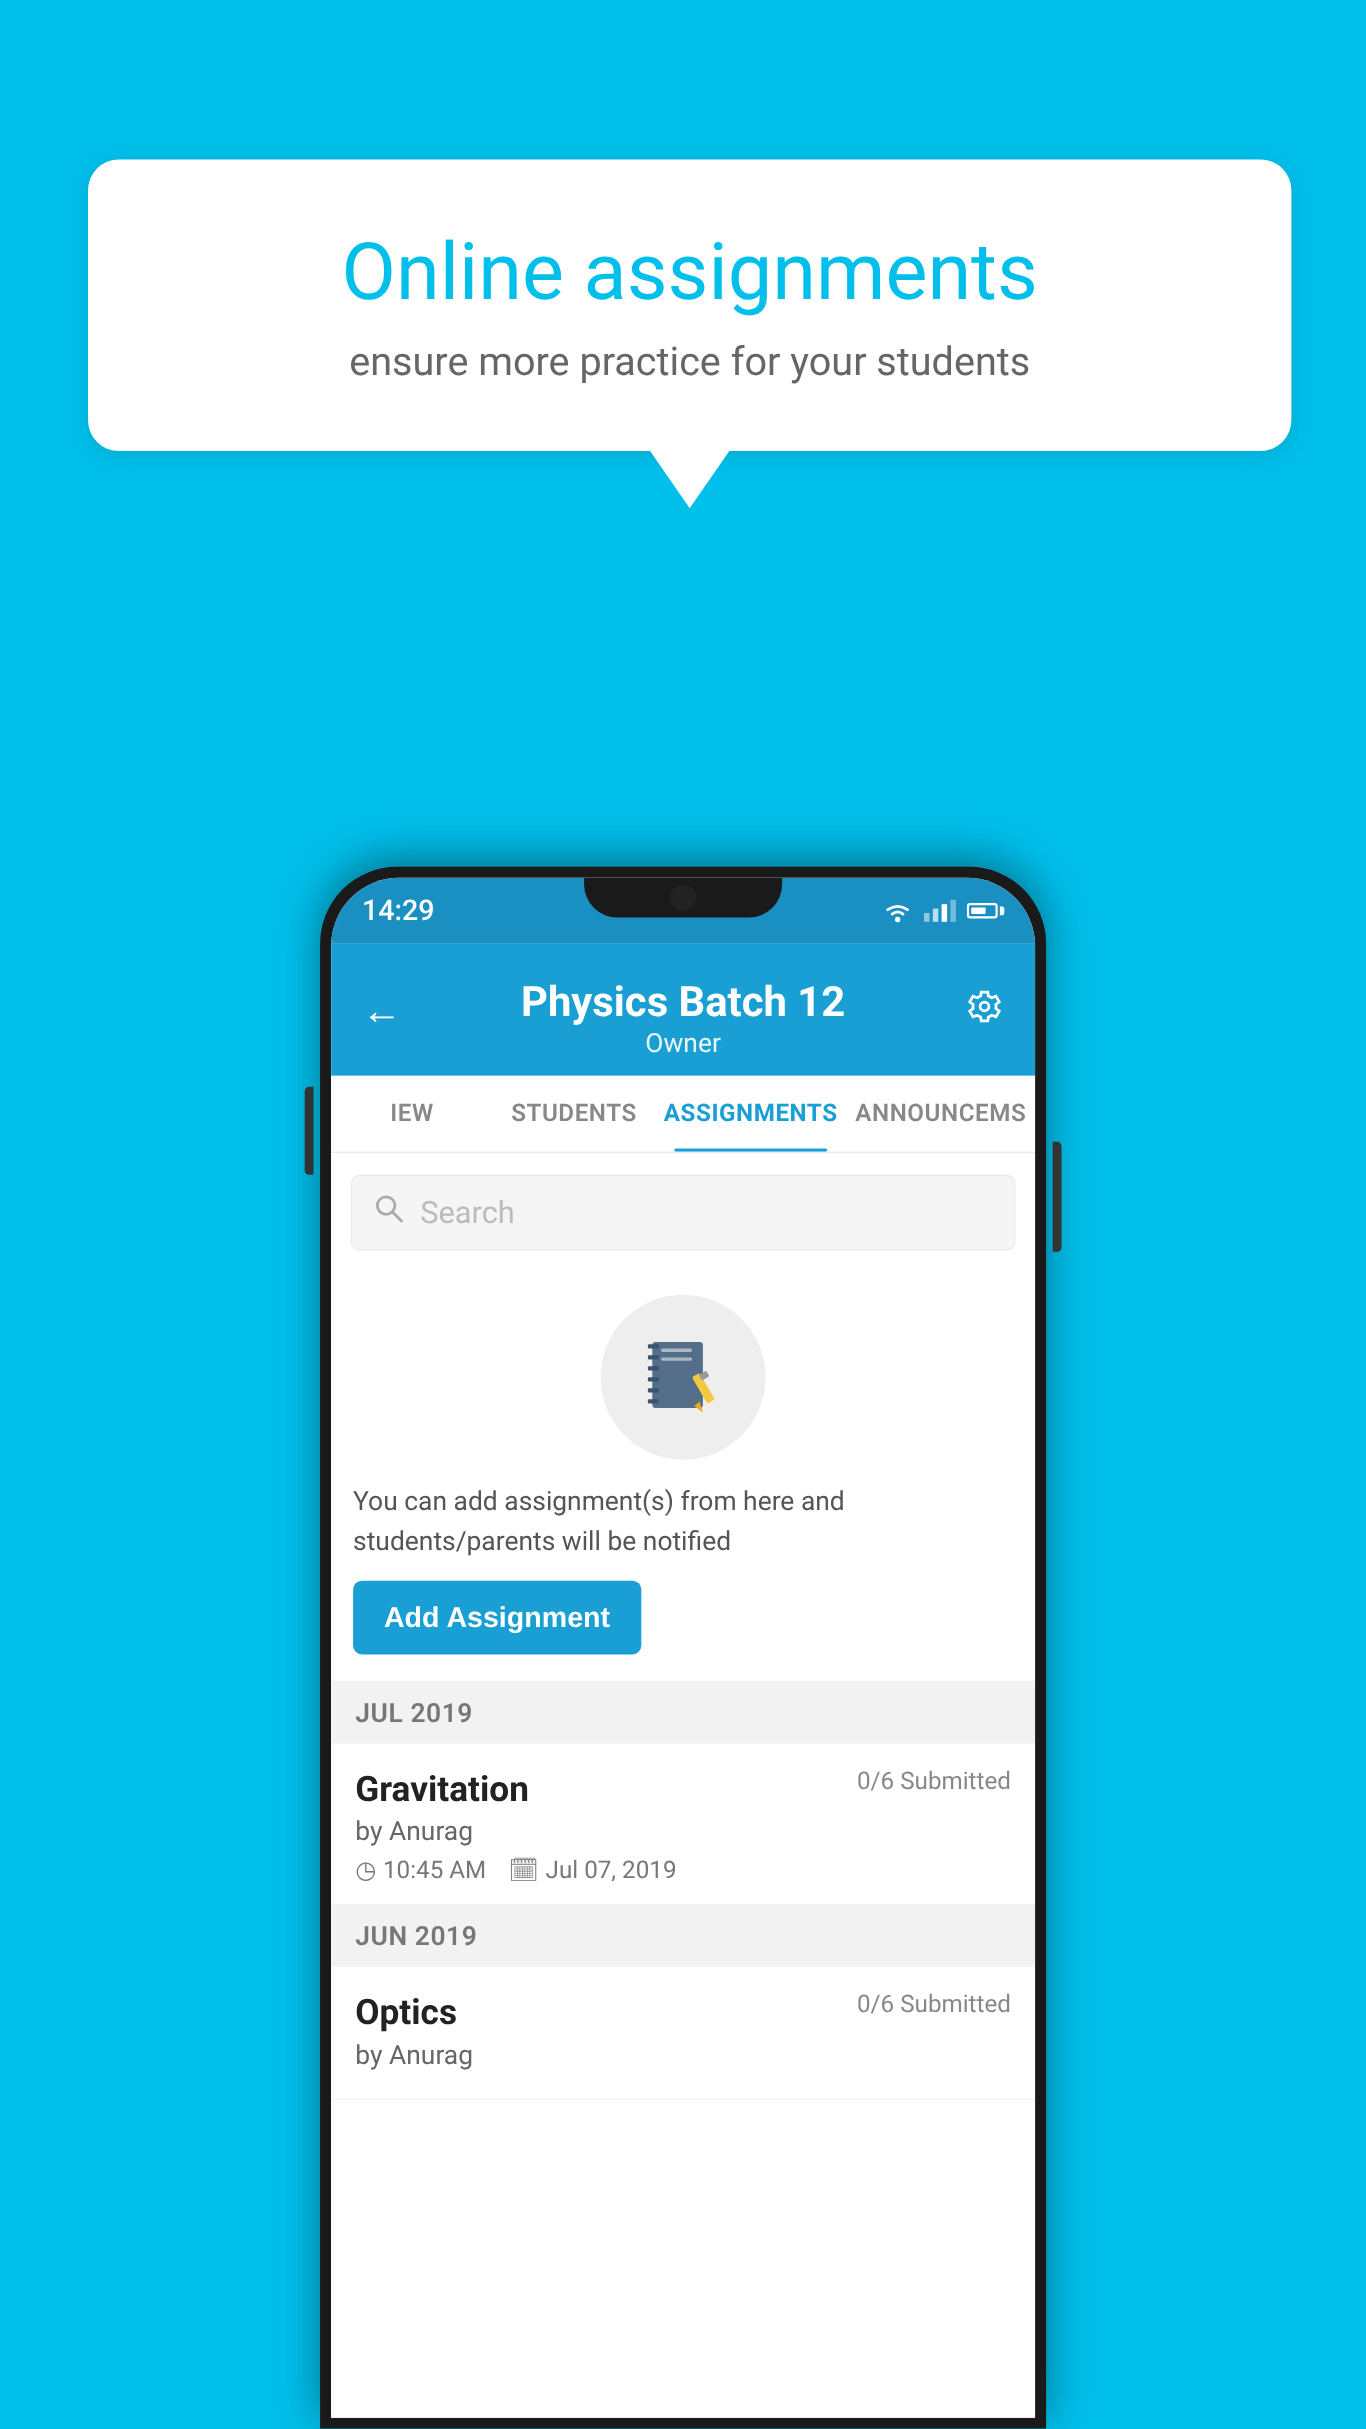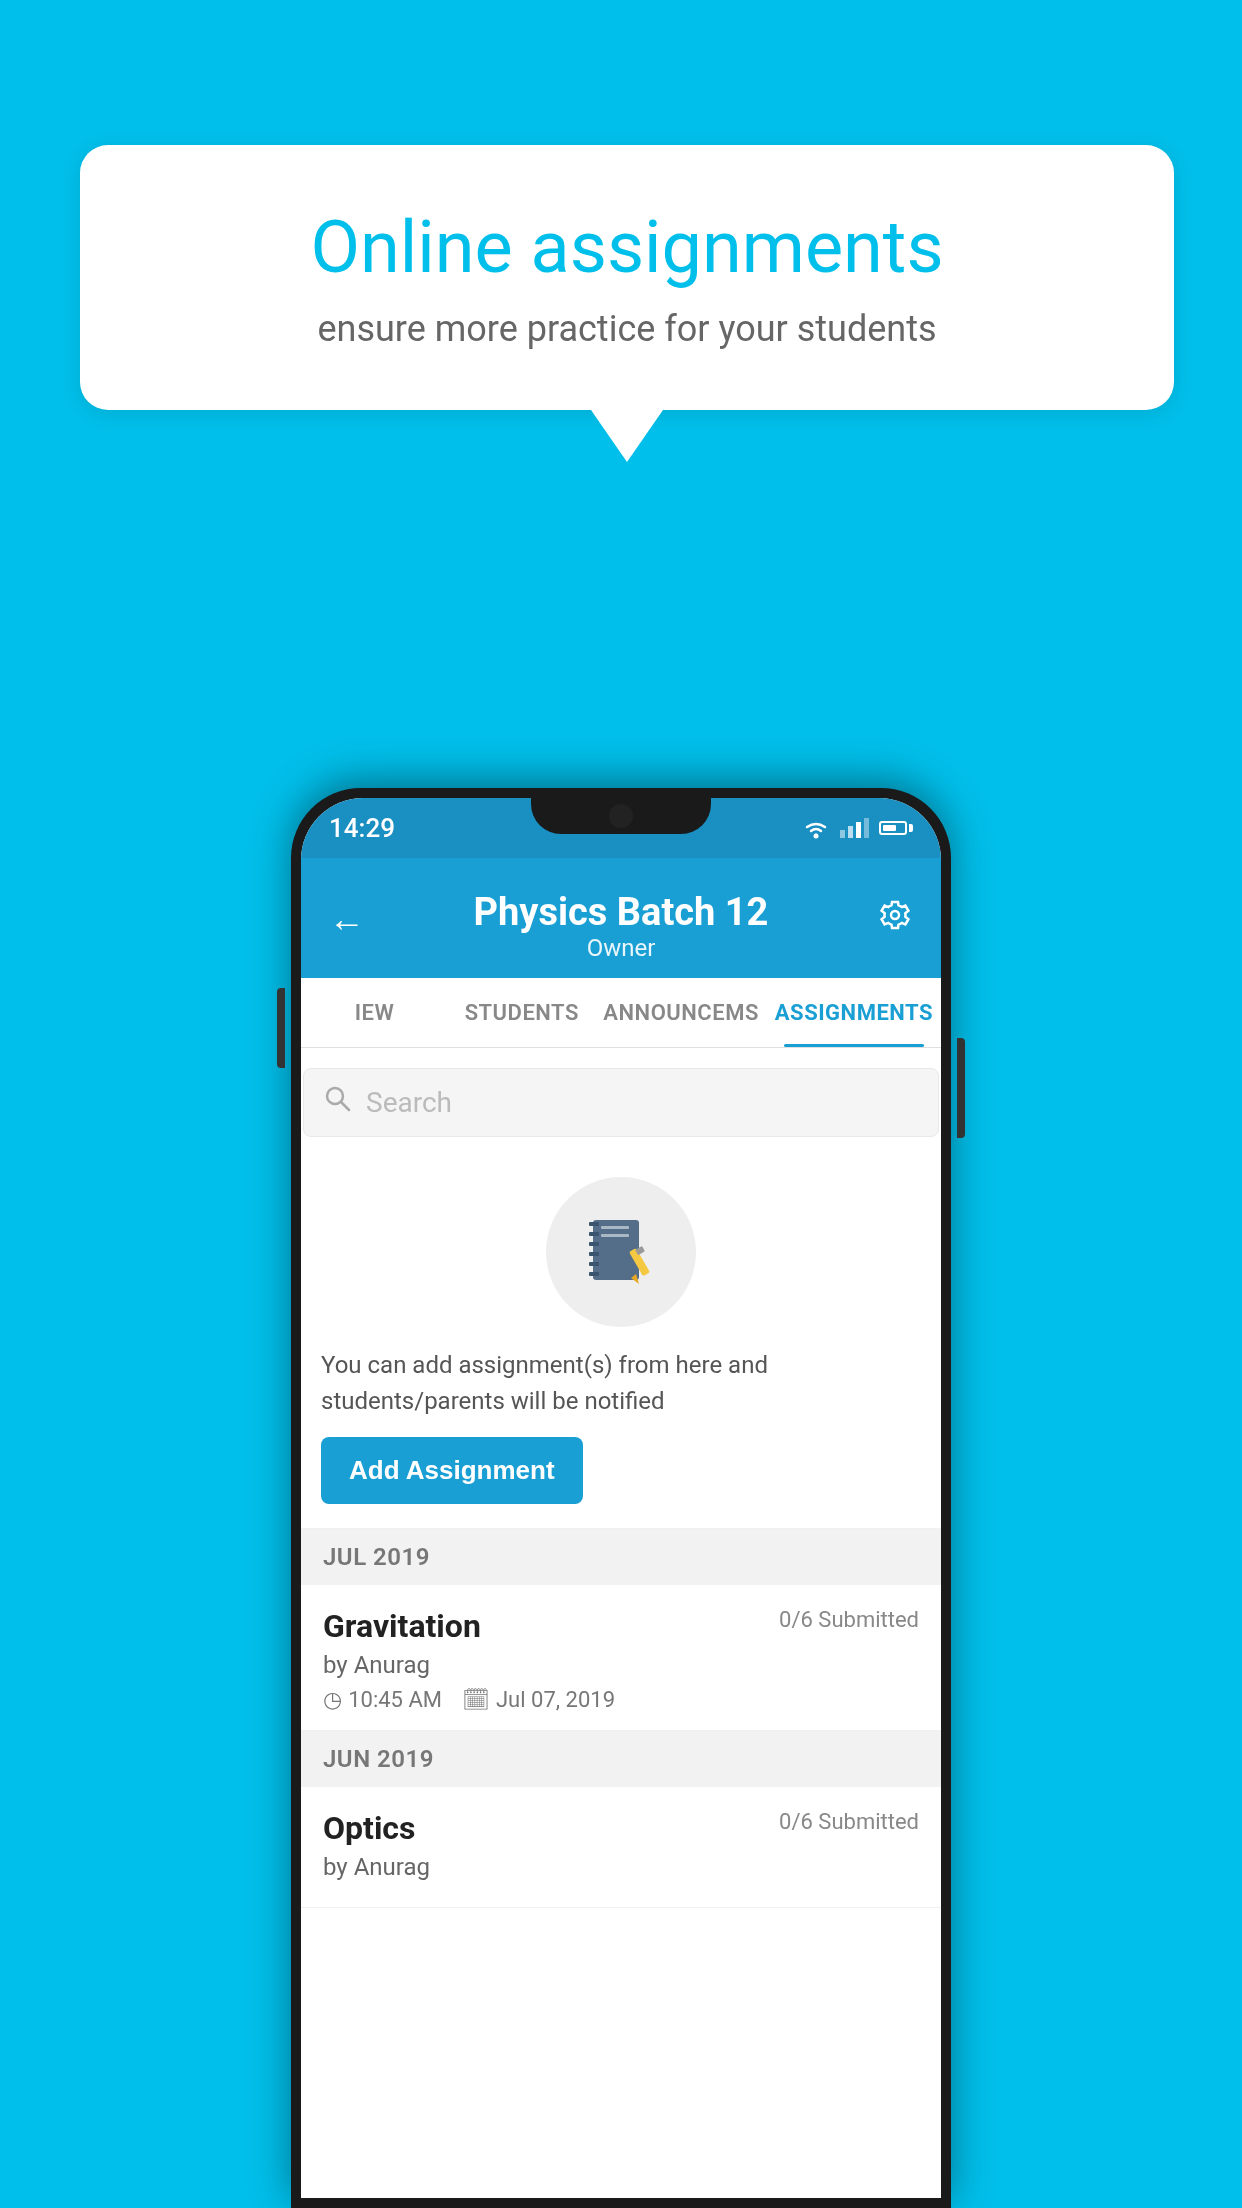--- a/index.html
+++ b/index.html
@@ -190,21 +190,21 @@
 
     
     .content {
       background: white;
       overflow-y: auto;
       height: calc(100% - 168px);
     }
 
     
     .search-bar {
-      margin: 20px 2px 16px;
+      margin: 20px 18px 16px;
       background: #f5f5f5;
       border-radius: 8px;
       display: flex;
       align-items: center;
       padding: 16px 20px;
       border: 1px solid #e8e8e8;
     }
 
     .search-icon-wrapper {
       color: #aaa;
@@ -447,22 +447,22 @@
         <svg width="36" height="36" viewBox="0 0 36 36" fill="none">
           <path d="M18 22a4 4 0 100-8 4 4 0 000 8z" stroke="white" stroke-width="2.5" fill="none"></path>
           <path d="M28.5 18c0-.6-.1-1.2-.2-1.8l3.1-2.4-3-5.2-3.7 1.5c-1-.7-2-1.3-3.2-1.7L21 5h-6l-.5 3.4c-1.2.4-2.2 1-3.2 1.7L7.6 8.6l-3 5.2 3.1 2.4c-.1.6-.2 1.2-.2 1.8s.1 1.2.2 1.8L4.6 22.2l3 5.2 3.7-1.5c1 .7 2 1.3 3.2 1.7L15 31h6l.5-3.4c1.2-.4 2.2-1 3.2-1.7l3.7 1.5 3-5.2-3.1-2.4c.1-.6.2-1.2.2-1.8z" stroke="white" stroke-width="2.5" fill="none"></path>
         </svg>
       </div>
     </div>
 
     <div class="tabs">
       <div class="tab">IEW</div>
       <div class="tab">STUDENTS</div>
+      <div class="tab active">ASSIGNMENTS</div>
       <div class="tab">ANNOUNCEMS</div>
-      <div class="tab active">ASSIGNMENTS</div>
     </div>
 
     <div class="content">
 
       <div class="search-bar">
         <div class="search-icon-wrapper">
           <svg width="28" height="28" viewBox="0 0 28 28" fill="none">
             <circle cx="11" cy="11" r="8" stroke="#aaa" stroke-width="2.5"></circle>
             <path d="M17 17L25 25" stroke="#aaa" stroke-width="2.5" stroke-linecap="round"></path>
           </svg>

